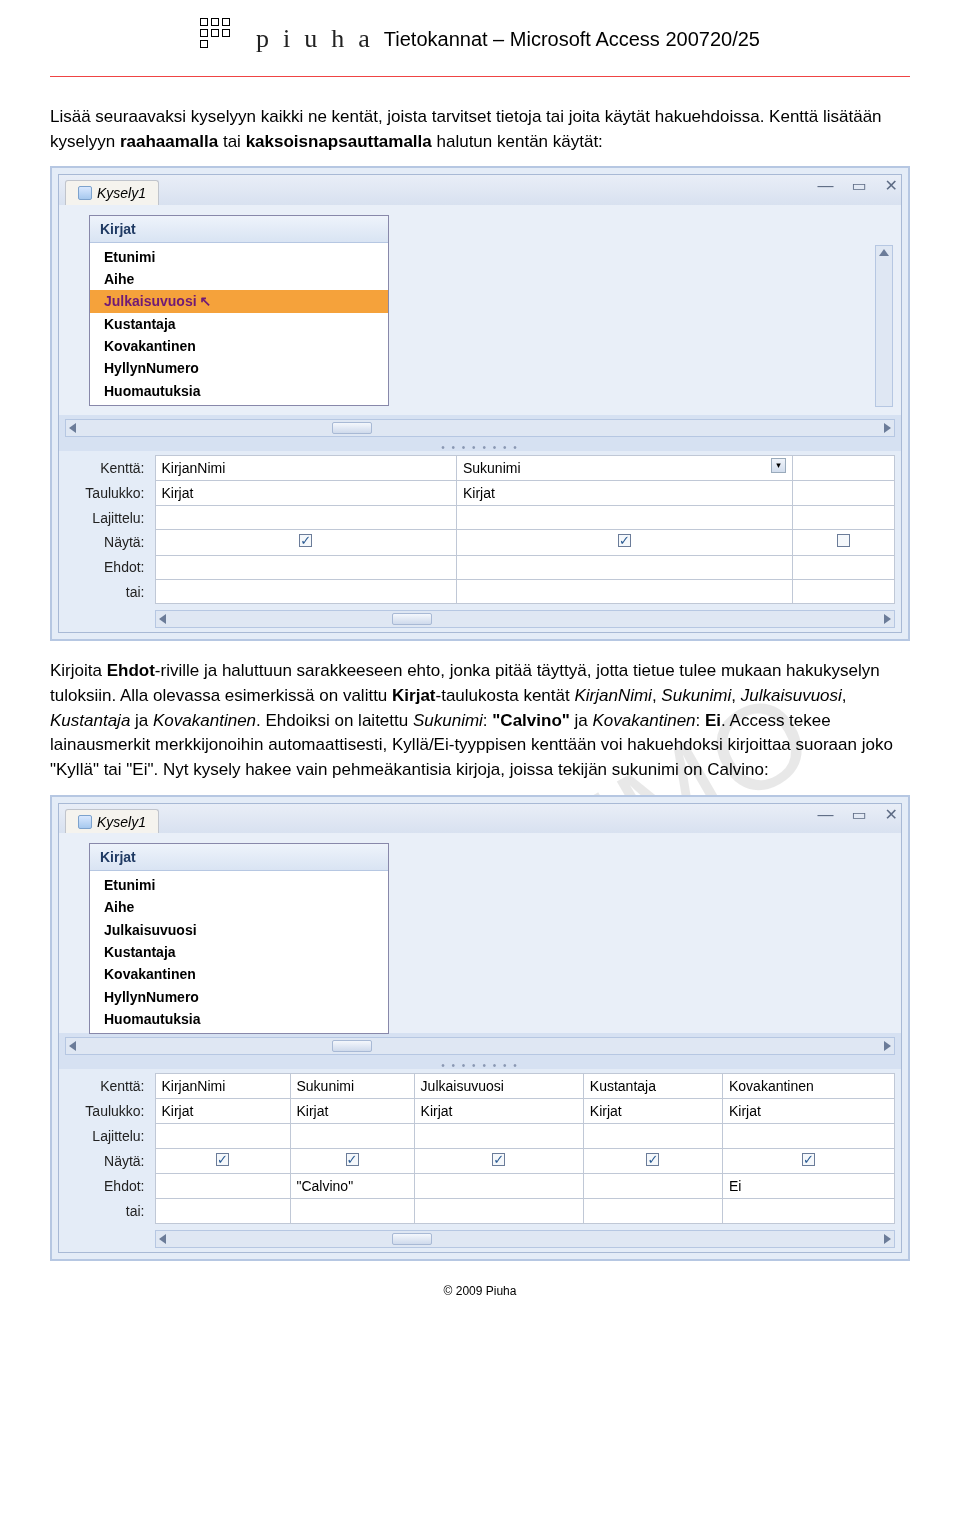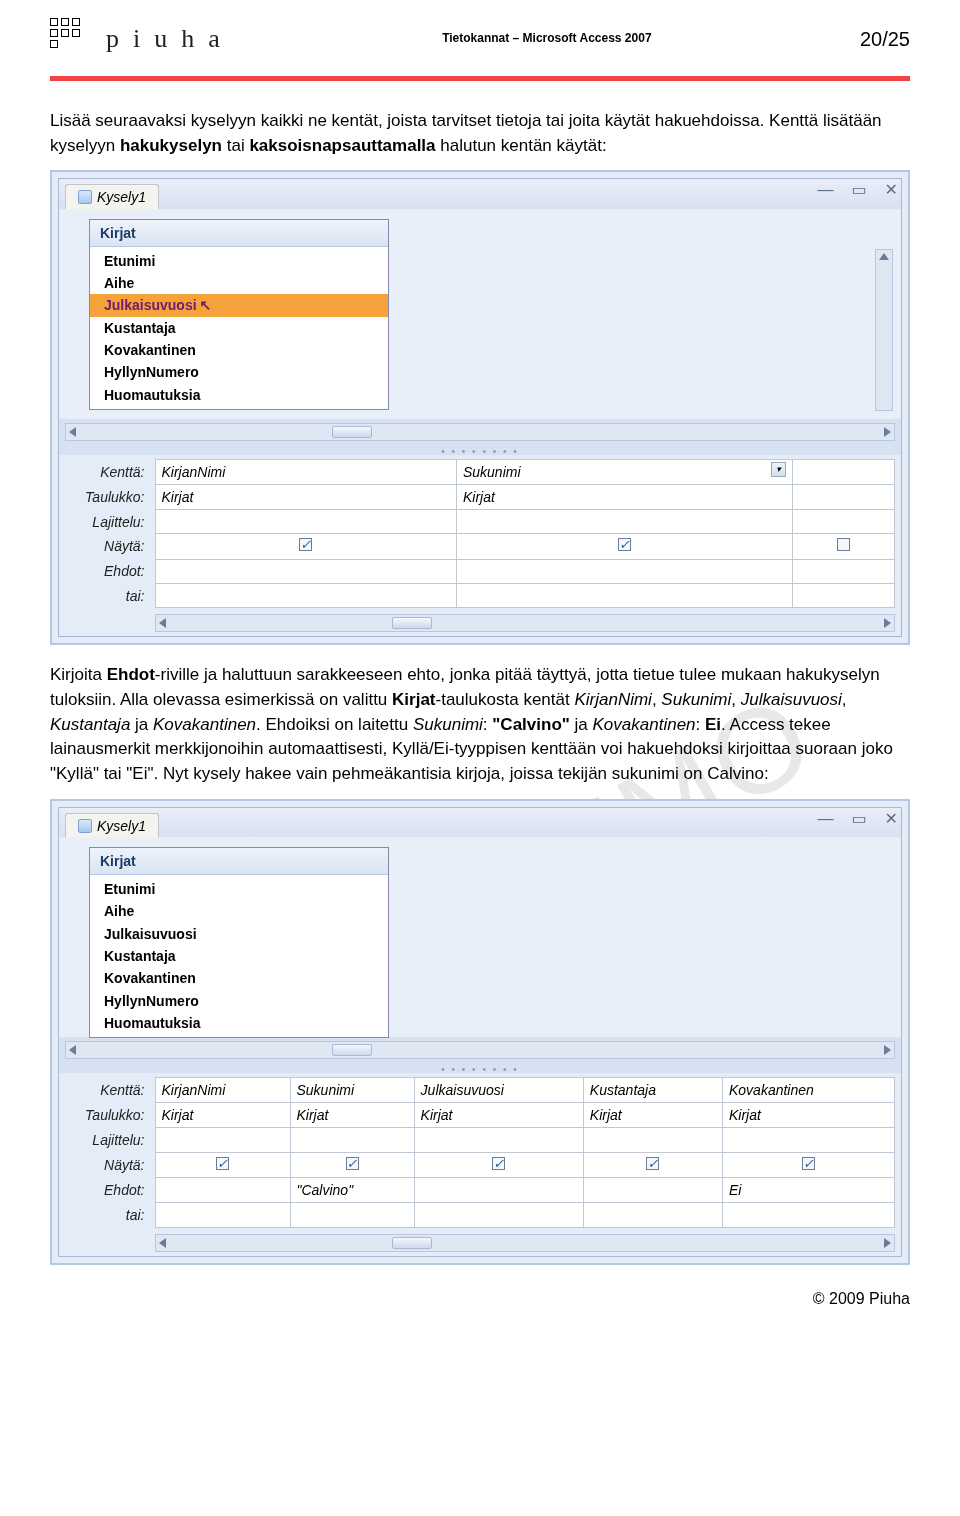--- a/index.html
+++ b/index.html
@@ -1,24 +1,24 @@
 <!DOCTYPE html>
 <html><head>
 <meta charset="utf-8">
 <style>
   * { box-sizing: border-box; margin: 0; padding: 0; }
   body { font-family: Arial, Helvetica, sans-serif; background: #fff; width: 960px; margin: 0 auto; color: #000; font-size: 17px; line-height: 1.45; }
   .page { padding: 18px 50px 30px 50px; }
-  .header-row { display: flex; align-items: center; justify-content: space-between; border-bottom: 5px solid #ef4444; padding-bottom: 16px; margin-bottom: 28px; }
+  .header-row { display: flex; align-items: center; justify-content: center; border-bottom: 1px solid #ef4444; padding-bottom: 16px; margin-bottom: 28px; }
   .logo-box { display: flex; align-items: center; gap: 14px; }
   .logo-squares { position: relative; width: 42px; height: 42px; }
   .logo-row { display: flex; gap: 3px; margin-bottom: 3px; }
   .sq { width: 8px; height: 8px; border: 1px solid #000; display: inline-block; }
   .logo-text { font-family: Georgia, serif; font-size: 26px; letter-spacing: 14px; color: #222; }
-  .doc-title { font-weight: bold; font-size: 12px; }
+  .doc-title { font-weight: normal; font-size: 20px; }
   .page-num { font-size: 20px; }
   p { margin-bottom: 12px; }
   .bold { font-weight: bold; }
   .italic { font-style: italic; }
 
   
   .win { border: 2px solid #b6c7e2; background: #e4ecf7; font-family: "Segoe UI", Tahoma, sans-serif; font-size: 13px; margin: 12px 0 18px 0; position: relative; }
   .win-inner { margin: 6px; background: #d6e1f2; border: 1px solid #a8b9d5; }
   .tabbar { display: flex; align-items: center; padding: 4px 6px 0 6px; background: linear-gradient(#e9eef7,#d8e1f0); }
   .tab-ico { width: 14px; height: 14px; display:inline-block; margin-right:5px; background: linear-gradient(#d9e8ff,#a6c8ee); border:1px solid #7da2cd; border-radius:2px; }
@@ -32,32 +32,32 @@
   .listbox li.sel { background:#f5a23b; color:#701a75; }
   .listbox li.sel .cursor { margin-left:3px; }
   .scroll-right { position:absolute; top:40px; right:8px; bottom:200px; width:18px; background:#dfe7f3; border:1px solid #b6c7e2; }
   .scroll-tri-up { width:0;height:0;border-left:5px solid transparent;border-right:5px solid transparent;border-bottom:7px solid #6b7c99; margin:3px auto; }
   .hscroll { height:18px; background:#dfe7f3; border:1px solid #b6c7e2; display:flex; align-items:center; justify-content:space-between; padding:0 3px; margin:4px 6px; }
   .hscroll .tri-l { width:0;height:0;border-top:5px solid transparent;border-bottom:5px solid transparent;border-right:7px solid #6b7c99; }
   .hscroll .tri-r { width:0;height:0;border-top:5px solid transparent;border-bottom:5px solid transparent;border-left:7px solid #6b7c99; }
   .hscroll .thumb { width:40px;height:12px;background:linear-gradient(#f4f7fc,#cfdaec);border:1px solid #a8b9d5;border-radius:2px; }
   .splitter { height:10px; background:#d6e1f2; text-align:center; color:#8a98b3; letter-spacing:2px; font-size:10px; }
   .grid { background:#e4ecf7; padding:4px 6px 2px 6px; }
-  table.qg { border-collapse: collapse; width: 100%; font-size:14px;font-style:italic; }
+  table.qg { border-collapse: collapse; width: 100%; font-size:14px; }
   table.qg td, table.qg th { border:1px solid #c0c8d6; background:#fff; padding:2px 6px; height:20px; text-align:left; font-weight:normal; }
   table.qg td.rowlabel { background:#e4ecf7; border:none; text-align:right; padding-right:10px; width:90px; color:#222; }
   table.qg td.chk { text-align:center; }
   .chkbox { width:13px;height:13px;border:1px solid #6b7c99;display:inline-block;position:relative; background:#f5f8fb; }
   .chkbox.checked::after { content:"✓"; position:absolute; left:0; top:-3px; font-size:13px; color:#2a5a92; }
   .dd { float:right; width:15px;height:15px; border:1px solid #9ab; display:inline-block; text-align:center; font-size:9px; line-height:13px; background:linear-gradient(#f0f4fa,#d2dded); }
 
   .watermark { position:absolute; font-size:120px; color:rgba(0,0,0,0.09); font-weight:normal; transform:rotate(-30deg); pointer-events:none; font-family: Arial, sans-serif; letter-spacing:4px; left:400px; }
   .wm1 { top: 560px; }
 
-  .footer { text-align:right; margin-top:22px; font-size:16px; }
+  .footer { text-align:center; margin-top:22px; font-size:12px; }
 </style>
 </head>
 <body>
 
 <div class="page">
 
   <div class="header-row">
     <div class="logo-box">
       <div class="logo-squares">
         <div class="logo-row">
@@ -74,21 +74,21 @@
             <span class="sq"></span>
           </div>
       </div>
       <span class="logo-text">piuha</span>
     </div>
     <span class="doc-title">Tietokannat – Microsoft Access 2007</span>
     <span class="page-num">20/25</span>
   </div>
 
   <p>
-    <span>Lisää seuraavaksi kyselyyn kaikki ne kentät, joista tarvitset tietoja tai joita käytät hakuehdoissa. Kenttä lisätään kyselyyn </span><span class="bold">hakukyselyn</span><span> tai </span><span class="bold">kaksoisnapsauttamalla</span><span> halutun kentän käytät:</span>
+    <span>Lisää seuraavaksi kyselyyn kaikki ne kentät, joista tarvitset tietoja tai joita käytät hakuehdoissa. Kenttä lisätään kyselyyn </span><span class="bold">raahaamalla</span><span> tai </span><span class="bold">kaksoisnapsauttamalla</span><span> halutun kentän käytät:</span>
   </p>
 
   <div class="win" style="height:auto;">
     <div class="win-btns">
       <span>—</span>
       <span>▭</span>
       <span>✕</span>
     </div>
     <div class="win-inner">
       <div class="tabbar">

